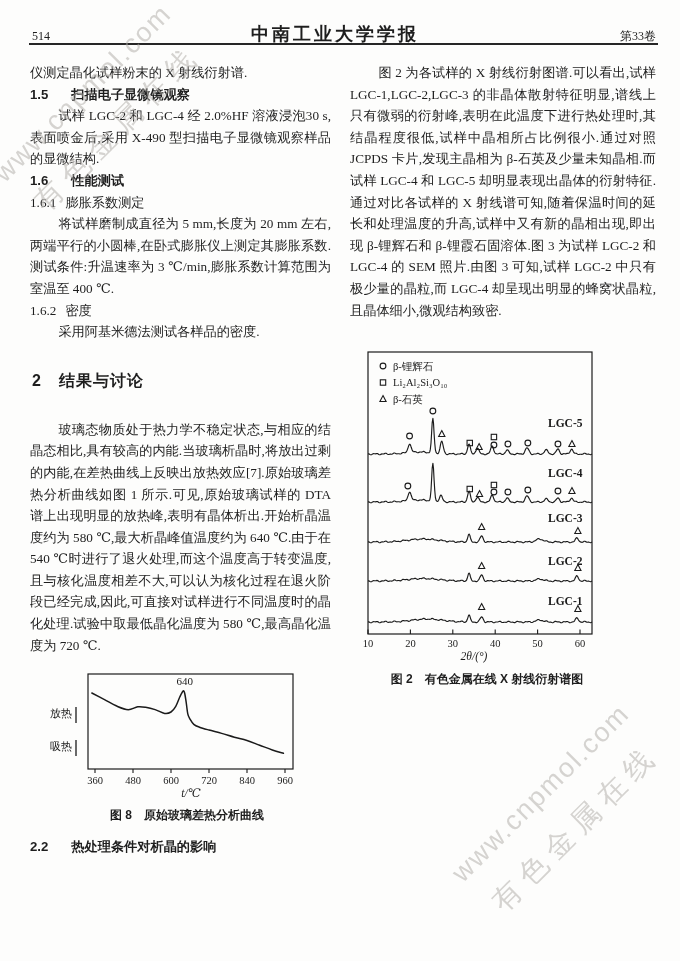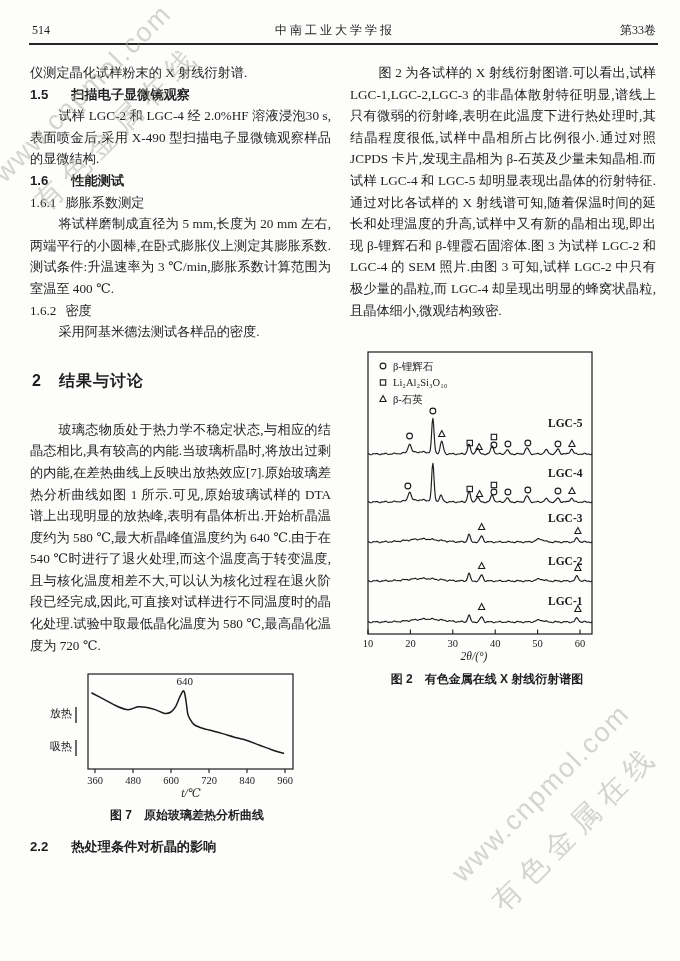--- a/index.html
+++ b/index.html
@@ -9,21 +9,21 @@
     font-family:"Liberation Serif","DejaVu Serif",serif;
   }
   .page{position:absolute;inset:0;}
   
   .header{
     position:absolute;left:32px;right:24px;top:22px;height:18px;
     display:flex;justify-content:space-between;align-items:baseline;
     font-size:12px;
   }
   .header .jtitle{
-    font-weight:normal;font-size:12px;letter-spacing:3px;
+    font-weight:bold;font-size:18px;letter-spacing:3px;
     font-family:"Liberation Sans","DejaVu Sans",sans-serif;
   }
   .rule{
     position:absolute;left:29px;right:22px;top:43px;height:0;
     border-top:2.6px solid #262626;
   }
   
   .col{position:absolute;top:62px;font-size:13.2px;line-height:21.6px;text-align:justify;}
   .col-left{left:30px;width:301px;}
   .col-right{left:350px;width:306px;}
@@ -113,21 +113,21 @@
           <text x="167.0" y="118" text-anchor="middle" font-size="10.5">720</text>
           <line x1="205.0" y1="103" x2="205.0" y2="107" stroke="#1b1b1b" stroke-width="1.1"></line>
           <text x="205.0" y="118" text-anchor="middle" font-size="10.5">840</text>
           <line x1="243.0" y1="103" x2="243.0" y2="107" stroke="#1b1b1b" stroke-width="1.1"></line>
           <text x="243.0" y="118" text-anchor="middle" font-size="10.5">960</text>
           <path d="M49.83 27C51.94,28.11,58.28,31.43,62.5 33.65C66.72,35.87,71.21,38.64,75.17 40.3C79.13,41.96,82.82,43.55,86.25 43.63C89.68,43.71,92.85,41.17,95.75 40.77C98.65,40.37,100.77,40.77,103.67 41.25C106.57,41.73,110.00,42.60,113.17 43.63C116.34,44.66,120.03,47.03,122.67 47.43C125.31,47.83,127.15,47.19,129 46C130.85,44.81,132.27,42.83,133.75 40.3C135.23,37.77,136.66,33.33,137.87 30.8C139.08,28.27,140.24,25.73,141.03 25.1C141.82,24.47,142.09,25.10,142.62 27C143.15,28.90,143.67,33.02,144.2 36.5C144.73,39.98,145.15,45.13,145.78 47.9C146.41,50.67,147.00,51.39,148 53.13C149.00,54.87,150.22,57.01,151.8 58.35C153.38,59.70,154.97,60.25,157.5 61.2C160.03,62.15,163.31,63.02,167 64.05C170.69,65.08,175.45,66.19,179.67 67.38C183.89,68.57,188.11,69.98,192.33 71.17C196.55,72.36,200.78,73.15,205 74.5C209.22,75.85,213.45,77.67,217.67 79.25C221.89,80.83,226.37,82.65,230.33 84C234.29,85.35,239.57,86.78,241.42 87.33" fill="none" stroke="#1b1b1b" stroke-width="1.5" stroke-linecap="round" stroke-linejoin="round"></path>
           <text x="142.66666666666666" y="19.10000000000001" text-anchor="middle" font-size="11">640</text>
         </g>
     </svg>
     <div class="fig-caption cap1">
-      <span class="cap-num">图 7</span><span>原始玻璃差热分析曲线</span>
+      <span class="cap-num">图 8</span><span>原始玻璃差热分析曲线</span>
     </div>
 
     <h4 class="sec after-fig"><span class="num">2.2</span><span>热处理条件对析晶的影响</span></h4>
   </div>
 
   <div class="col col-right">
     <p class="indent">图 2 为各试样的 X 射线衍射图谱.可以看出,试样 LGC-1,LGC-2,LGC-3 的非晶体散射特征明显,谱线上只有微弱的衍射峰,表明在此温度下进行热处理时,其结晶程度很低,试样中晶相所占比例很小.通过对照 JCPDS 卡片,发现主晶相为 β-石英及少量未知晶相.而试样 LGC-4 和 LGC-5 却明显表现出晶体的衍射特征.通过对比各试样的 X 射线谱可知,随着保温时间的延长和处理温度的升高,试样中又有新的晶相出现,即出现 β-锂辉石和 β-锂霞石固溶体.图 3 为试样 LGC-2 和 LGC-4 的 SEM 照片.由图 3 可知,试样 LGC-2 中只有极少量的晶粒,而 LGC-4 却呈现出明显的蜂窝状晶粒,且晶体细小,微观结构致密.</p>
 
     <svg class="fig2-svg" id="fig2-svg" width="300" height="320" viewBox="0 0 300 320">
       <text x="124" y="313" font-size="11.5" font-style="italic" text-anchor="middle">2θ/(°)</text>

